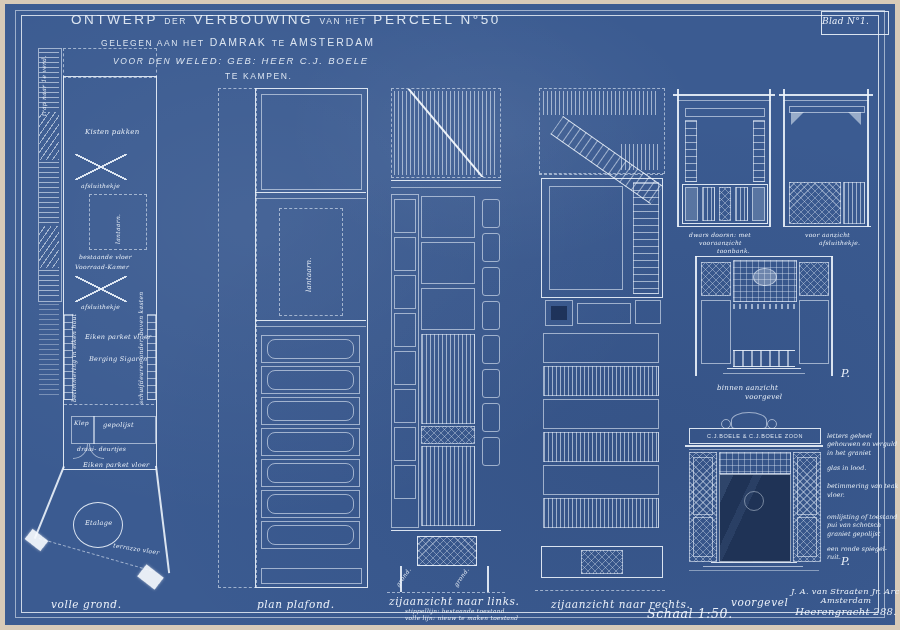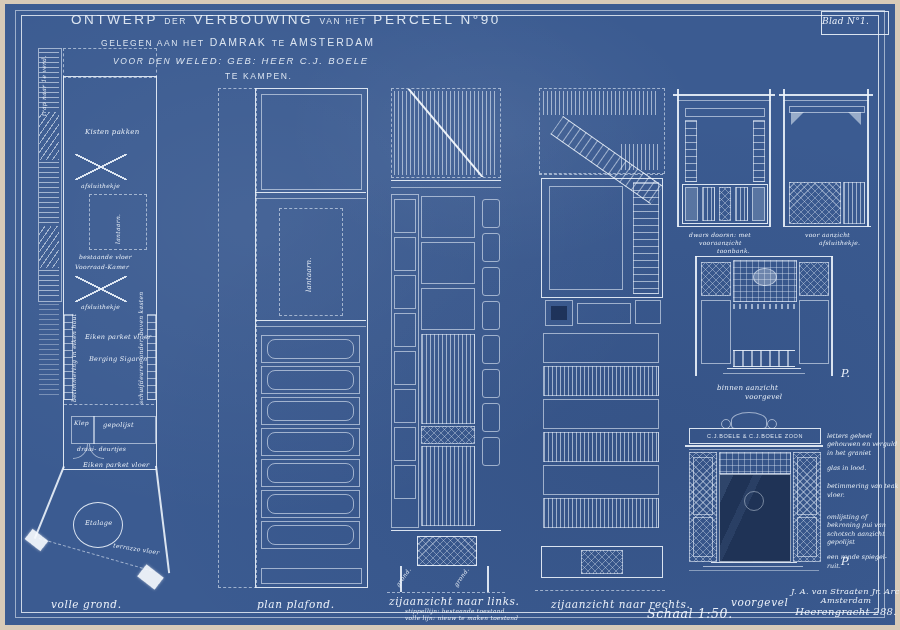--- a/index.html
+++ b/index.html
@@ -63,21 +63,21 @@
   <div class="b" style="left:816px;top:7px;width:66px;height:22px;border-width:1px;">
     <span class="hw" style="left:0;top:4px;">Blad N°1.</span>
   </div>
 
   <div>
     <div class="tl" style="left:66px;top:8px;">
       <span>ONTWERP</span>
       <span class="sm">DER</span>
       <span>VERBOUWING</span>
       <span class="sm">VAN HET</span>
-      <span>PERCEEL N°90</span>
+      <span>PERCEEL N°50</span>
     </div>
     <div class="tl tl2" style="left:96px;top:32px;">
       <span class="sm">GELEGEN AAN HET</span>
       <span>DAMRAK</span>
       <span class="sm">TE</span>
       <span>AMSTERDAM</span>
     </div>
     <div class="tl tl3" style="left:108px;top:51px;">
       <span class="sm">VOOR DEN</span>
       <span>WELED: GEB: HEER</span>
@@ -325,21 +325,21 @@
     <div style="position:absolute;left:714px;top:470px;width:70px;height:86px;background:linear-gradient(115deg,rgba(120,150,200,.18) 0 12%,transparent 12% 30%,rgba(120,150,200,.12) 30% 38%,transparent 38%),#1f3356;border:1px solid var(--ink2);">
       <div style="position:absolute;left:24px;top:16px;width:18px;height:18px;border:1px solid rgba(225,234,246,.45);border-radius:50%;"></div>
     </div>
     <div class="ln" style="left:706px;top:558px;width:86px;height:1.4px;"></div>
     <div class="ln" style="left:698px;top:562px;width:100px;height:1px;opacity:.7;"></div>
     <div class="ln" style="left:684px;top:566px;width:130px;height:1px;opacity:.5;"></div>
     <div style="position:absolute;left:822px;top:428px;width:74px;">
       <p class="notep">letters geheel gehouwen en verguld in het graniet</p>
       <p class="notep">glas in lood.</p>
       <p class="notep" style="margin-top:10px;">betimmering van teak vloer.</p>
-      <p class="notep" style="margin-top:14px;">omlijsting of bekroning pui van schotsch aanzicht gepolijst</p>
+      <p class="notep" style="margin-top:14px;">omlijsting of toestand pui van schotsch graniet gepolijst</p>
       <p class="notep">een ronde spiegel- ruit.</p>
     </div>
     <span class="hw" style="left:836px;top:552px;font-size:11px;">P.</span>
   </div>
 
   <span class="cap" style="left:46px;top:594px;">volle grond.</span>
   <span class="cap" style="left:252px;top:594px;font-style:italic;">plan plafond.</span>
   <span class="cap" style="left:384px;top:591px;">zijaanzicht naar links.</span>
   <span class="hw" style="left:400px;top:604px;font-size:5.8px;">stippellijn: bestaande toestand</span>
   <span class="hw" style="left:400px;top:611px;font-size:5.8px;">volle lijn: nieuw te maken toestand</span>

